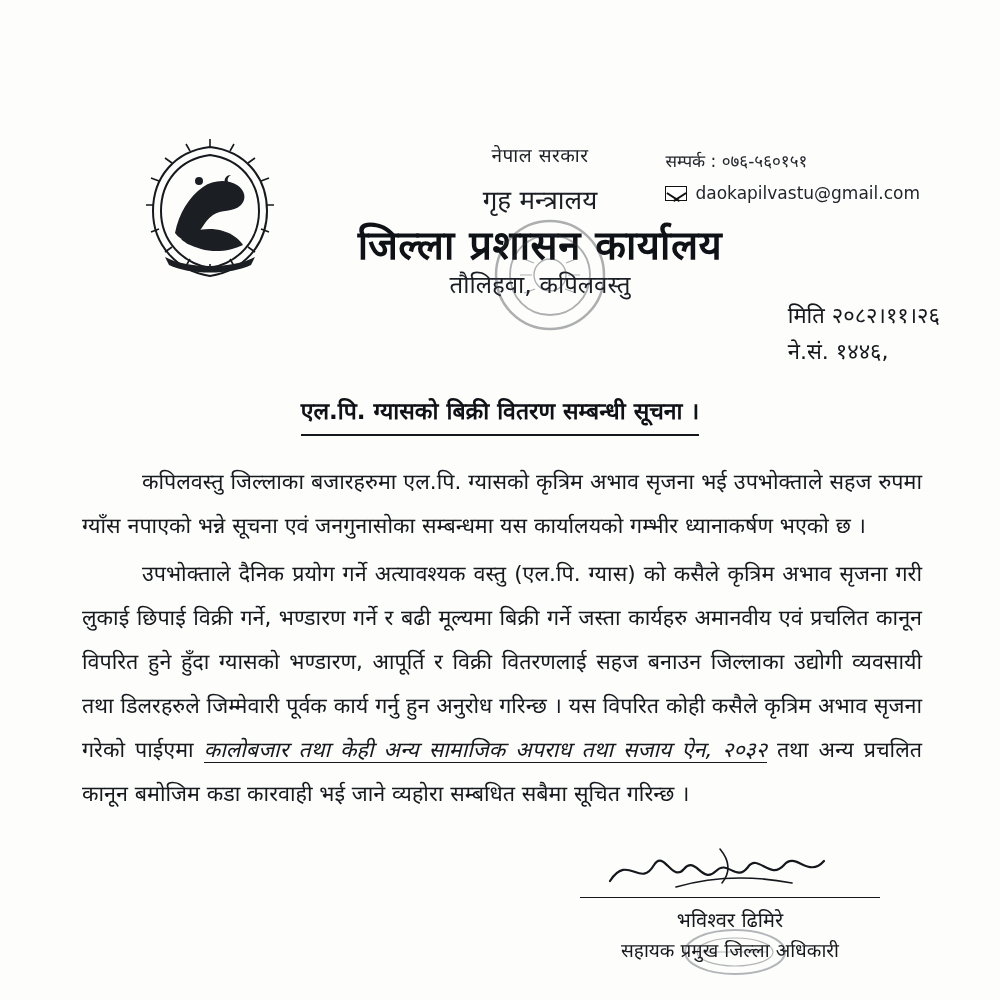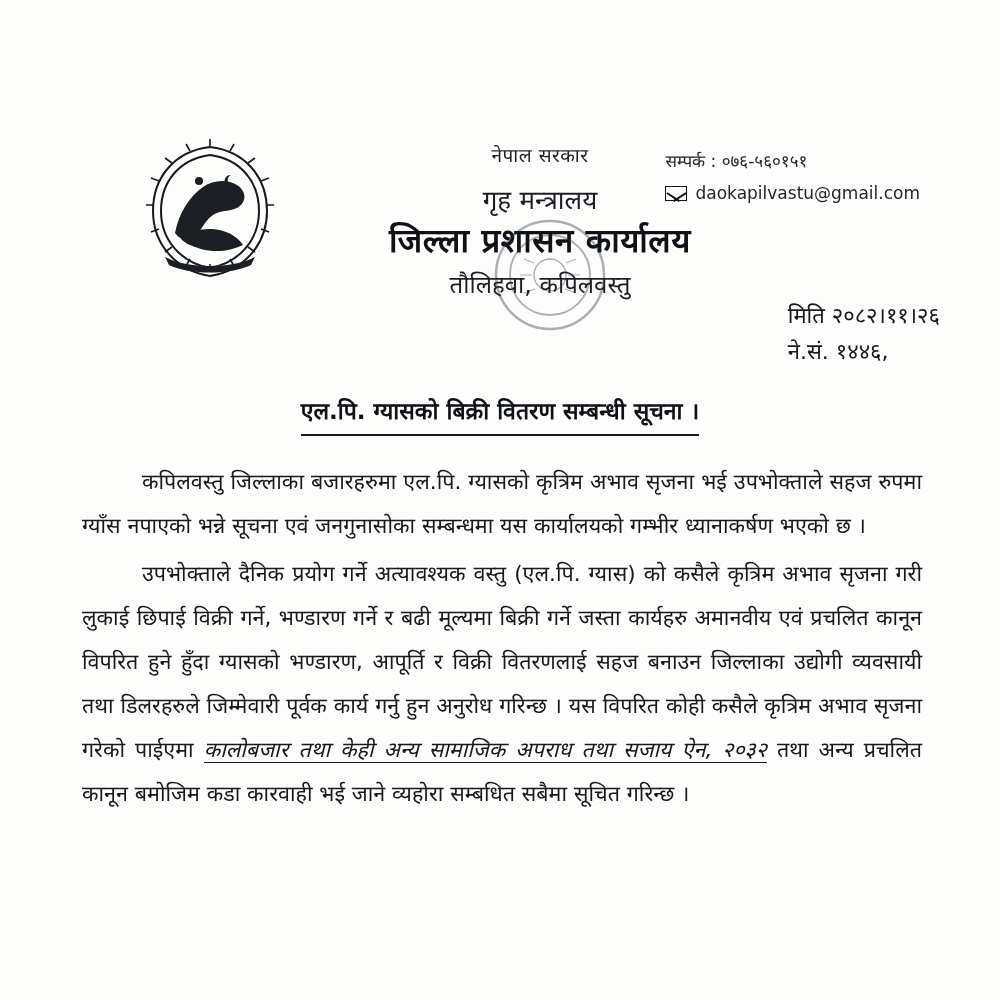--- a/index.html
+++ b/index.html
@@ -50,29 +50,29 @@
     font-size: 19px;
     letter-spacing: 0.5px;
     color: #1b1f25;
   }
   .ministry-line {
     font-size: 26px;
     margin-top: 16px;
     color: #1b1f25;
   }
   .office-line {
-    font-size: 33px;
+    font-size: 40px;
     font-weight: bold;
     margin-top: 4px;
     letter-spacing: 0.5px;
     color: #0e1116;
   }
   .place-line {
     font-size: 24px;
-    margin-top: 8px;
+    margin-top: 0;
     color: #1b1f25;
   }
   
   .seal {
     position: absolute;
     left: 430px;
     top: 175px;
     width: 120px;
     height: 120px;
     opacity: 0.38;
@@ -272,14 +272,35 @@
     <span>एल.पि. ग्यासको बिक्री वितरण सम्बन्धी सूचना ।</span>
   </div>
 
   <div class="body">
     <p>कपिलवस्तु जिल्लाका बजारहरुमा एल.पि. ग्यासको कृत्रिम अभाव सृजना भई उपभोक्ताले सहज रुपमा ग्याँस नपाएको भन्ने सूचना एवं जनगुनासोका सम्बन्धमा यस कार्यालयको गम्भीर ध्यानाकर्षण भएको छ ।</p>
     <p>
       <span>उपभोक्ताले दैनिक प्रयोग गर्ने अत्यावश्यक वस्तु (एल.पि. ग्यास) को कसैले कृत्रिम अभाव सृजना गरी लुकाई छिपाई विक्री गर्ने, भण्डारण गर्ने र बढी मूल्यमा बिक्री गर्ने जस्ता कार्यहरु अमानवीय एवं प्रचलित कानून विपरित हुने हुँदा ग्यासको भण्डारण, आपूर्ति र विक्री वितरणलाई सहज बनाउन जिल्लाका उद्योगी व्यवसायी तथा डिलरहरुले जिम्मेवारी पूर्वक कार्य गर्नु हुन अनुरोध गरिन्छ । यस विपरित कोही कसैले कृत्रिम अभाव सृजना गरेको पाईएमा </span><span class="italic-underline">कालोबजार तथा केही अन्य सामाजिक अपराध तथा सजाय ऐन, २०३२</span><span> तथा अन्य प्रचलित कानून बमोजिम कडा कारवाही भई जाने व्यहोरा सम्बधित सबैमा सूचित गरिन्छ ।</span>
     </p>
   </div>
 
+  <div class="signature">
+    <div class="sig-scribble">
+      <svg viewBox="0 0 300 54" width="300" height="54" aria-hidden="true">
+        <path d="M30 38 C48 10 60 46 74 22 C84 6 92 40 104 26 C116 12 122 42 136 28 C148 16 156 40 168 24 C178 10 190 38 204 22 C216 8 228 36 244 18" fill="none" stroke="#14171c" stroke-width="2.2" stroke-linecap="round"></path>
+        <path d="M96 44 C130 34 170 32 212 40" fill="none" stroke="#14171c" stroke-width="1.6" stroke-linecap="round"></path>
+        <path d="M140 6 C150 18 150 30 142 40" fill="none" stroke="#14171c" stroke-width="1.6" stroke-linecap="round"></path>
+      </svg>
+    </div>
+    <div class="sig-rule"></div>
+    <div class="sig-name">भविश्वर ढिमिरे</div>
+    <div class="sig-title">
+      <span class="sig-stamp">
+        <svg viewBox="0 0 110 50" width="110" height="50" aria-hidden="true">
+          <ellipse cx="55" cy="25" rx="50" ry="22" fill="none" stroke="#2b3440" stroke-width="2"></ellipse>
+          <ellipse cx="55" cy="25" rx="38" ry="14" fill="none" stroke="#2b3440" stroke-width="1.2"></ellipse>
+          <path d="M22 25 h66" stroke="#2b3440" stroke-width="1"></path>
+        </svg>
+      </span>
+      <span>सहायक प्रमुख जिल्ला अधिकारी</span>
+    </div>
+  </div>
 
 </div>
 
 </body></html>

